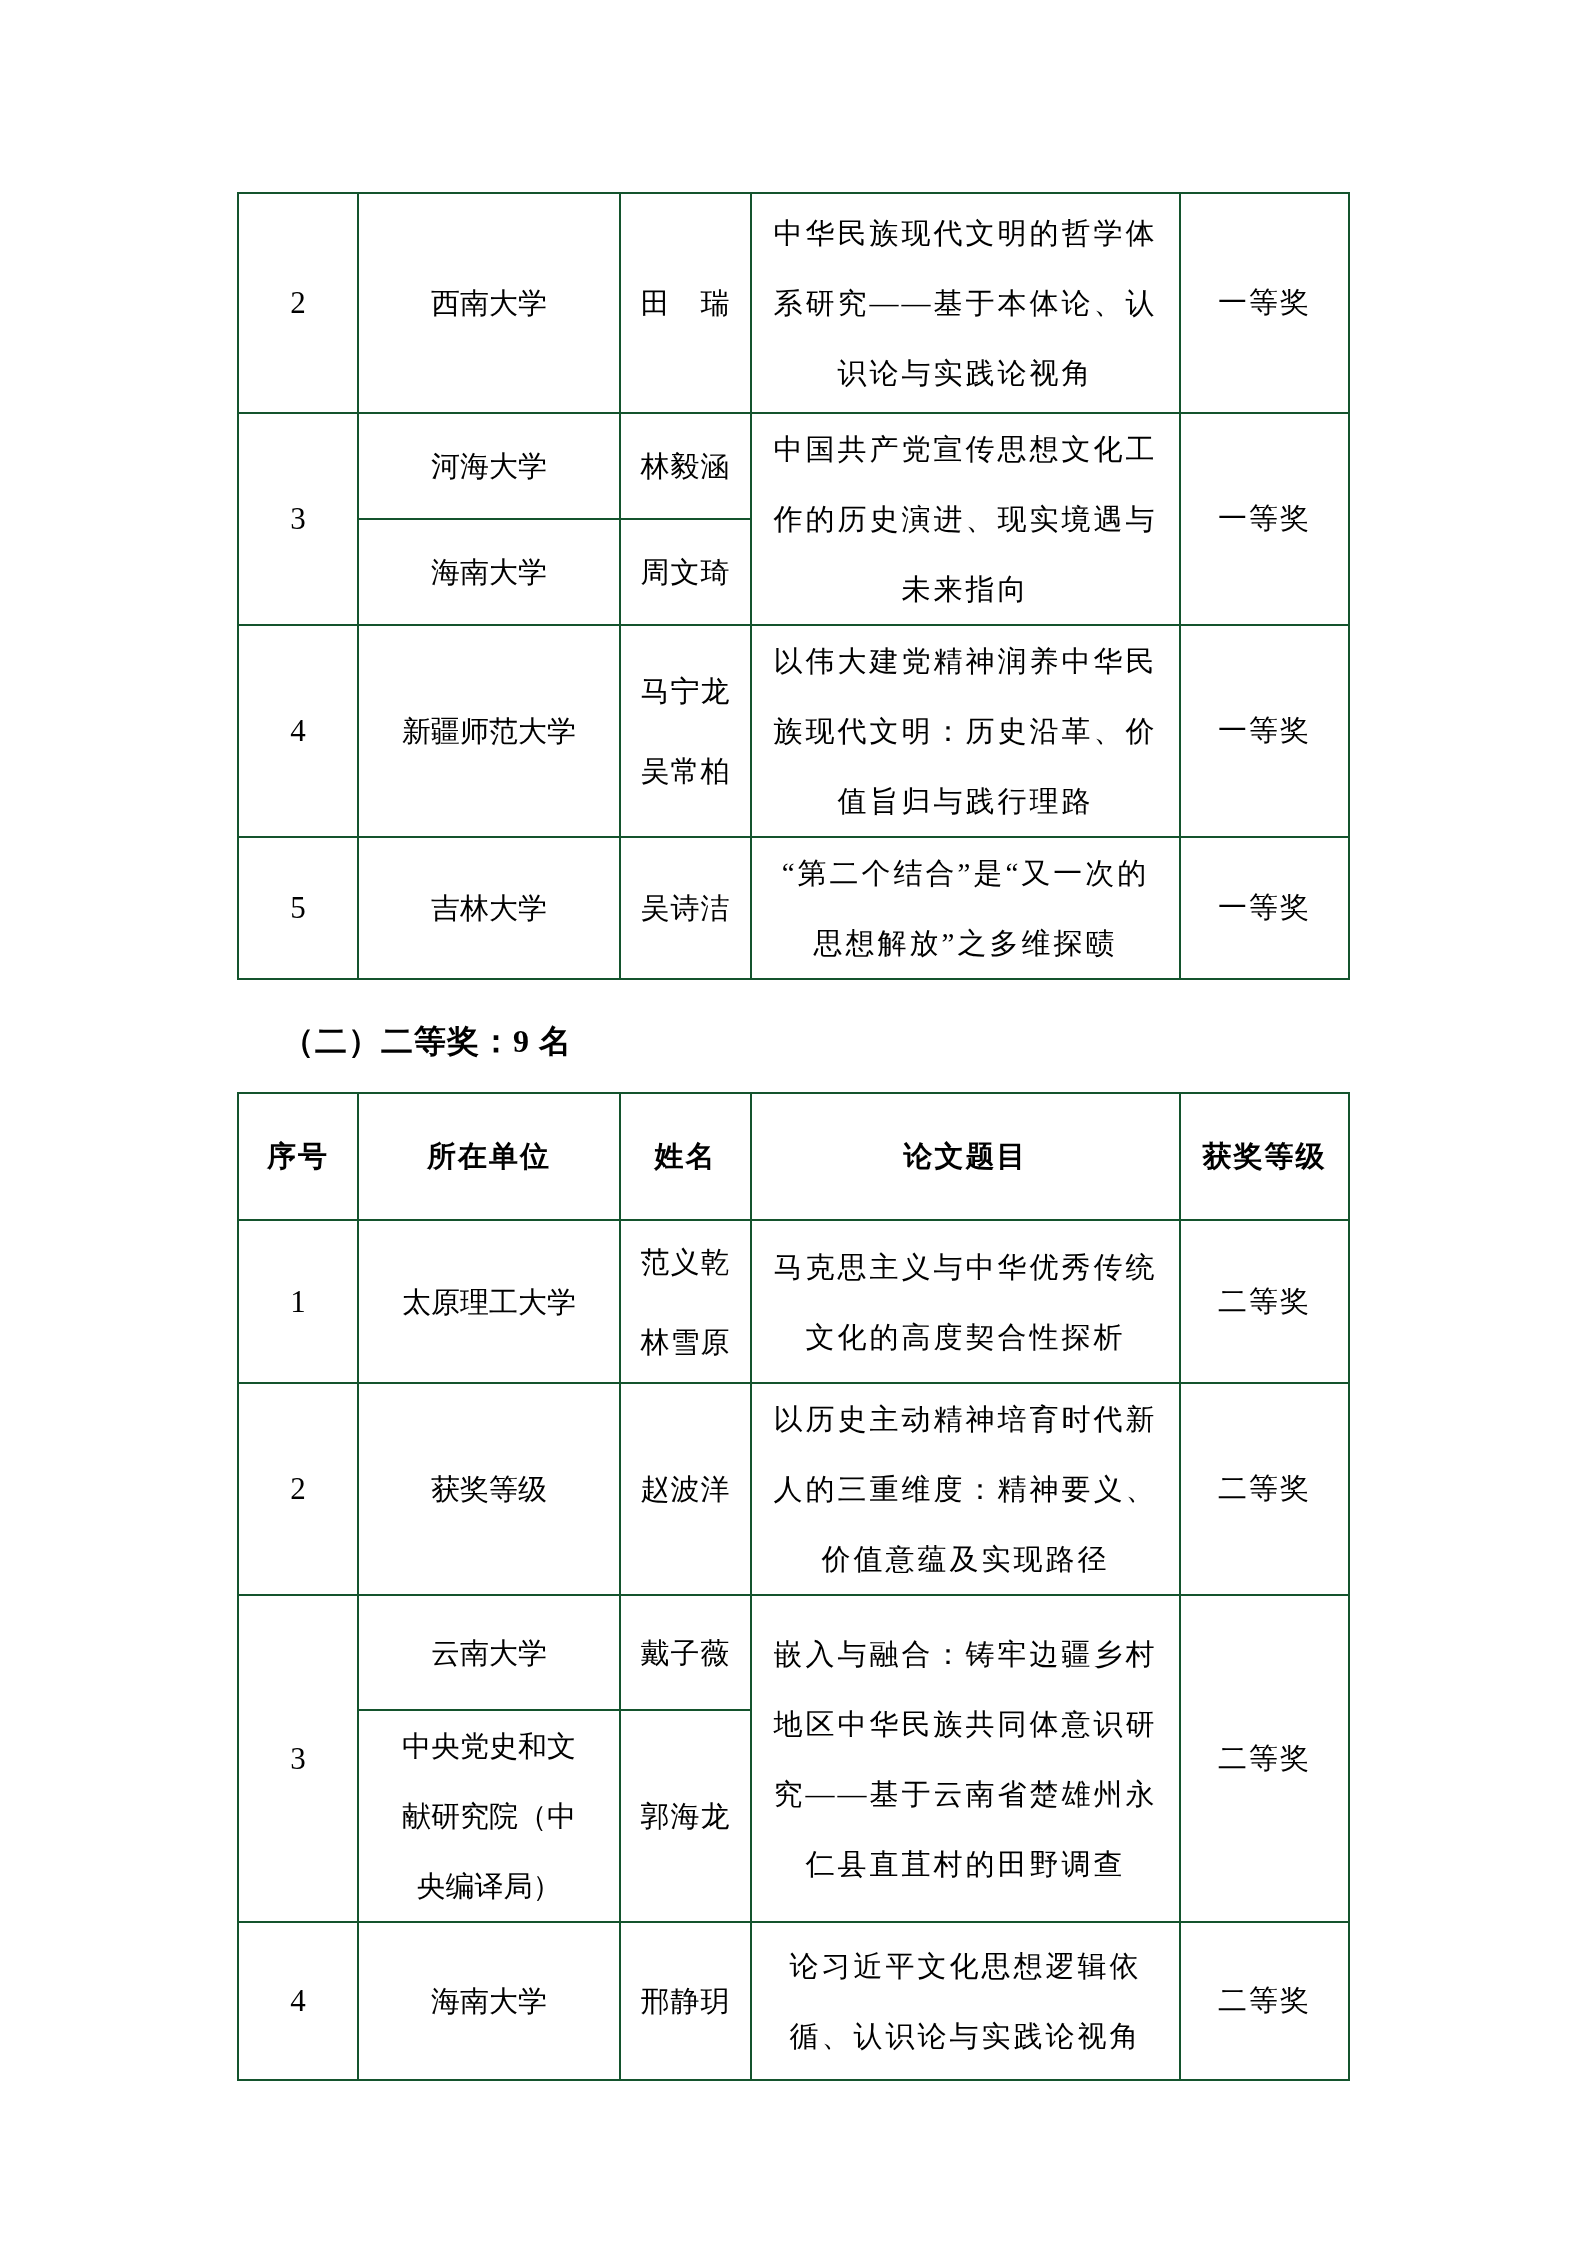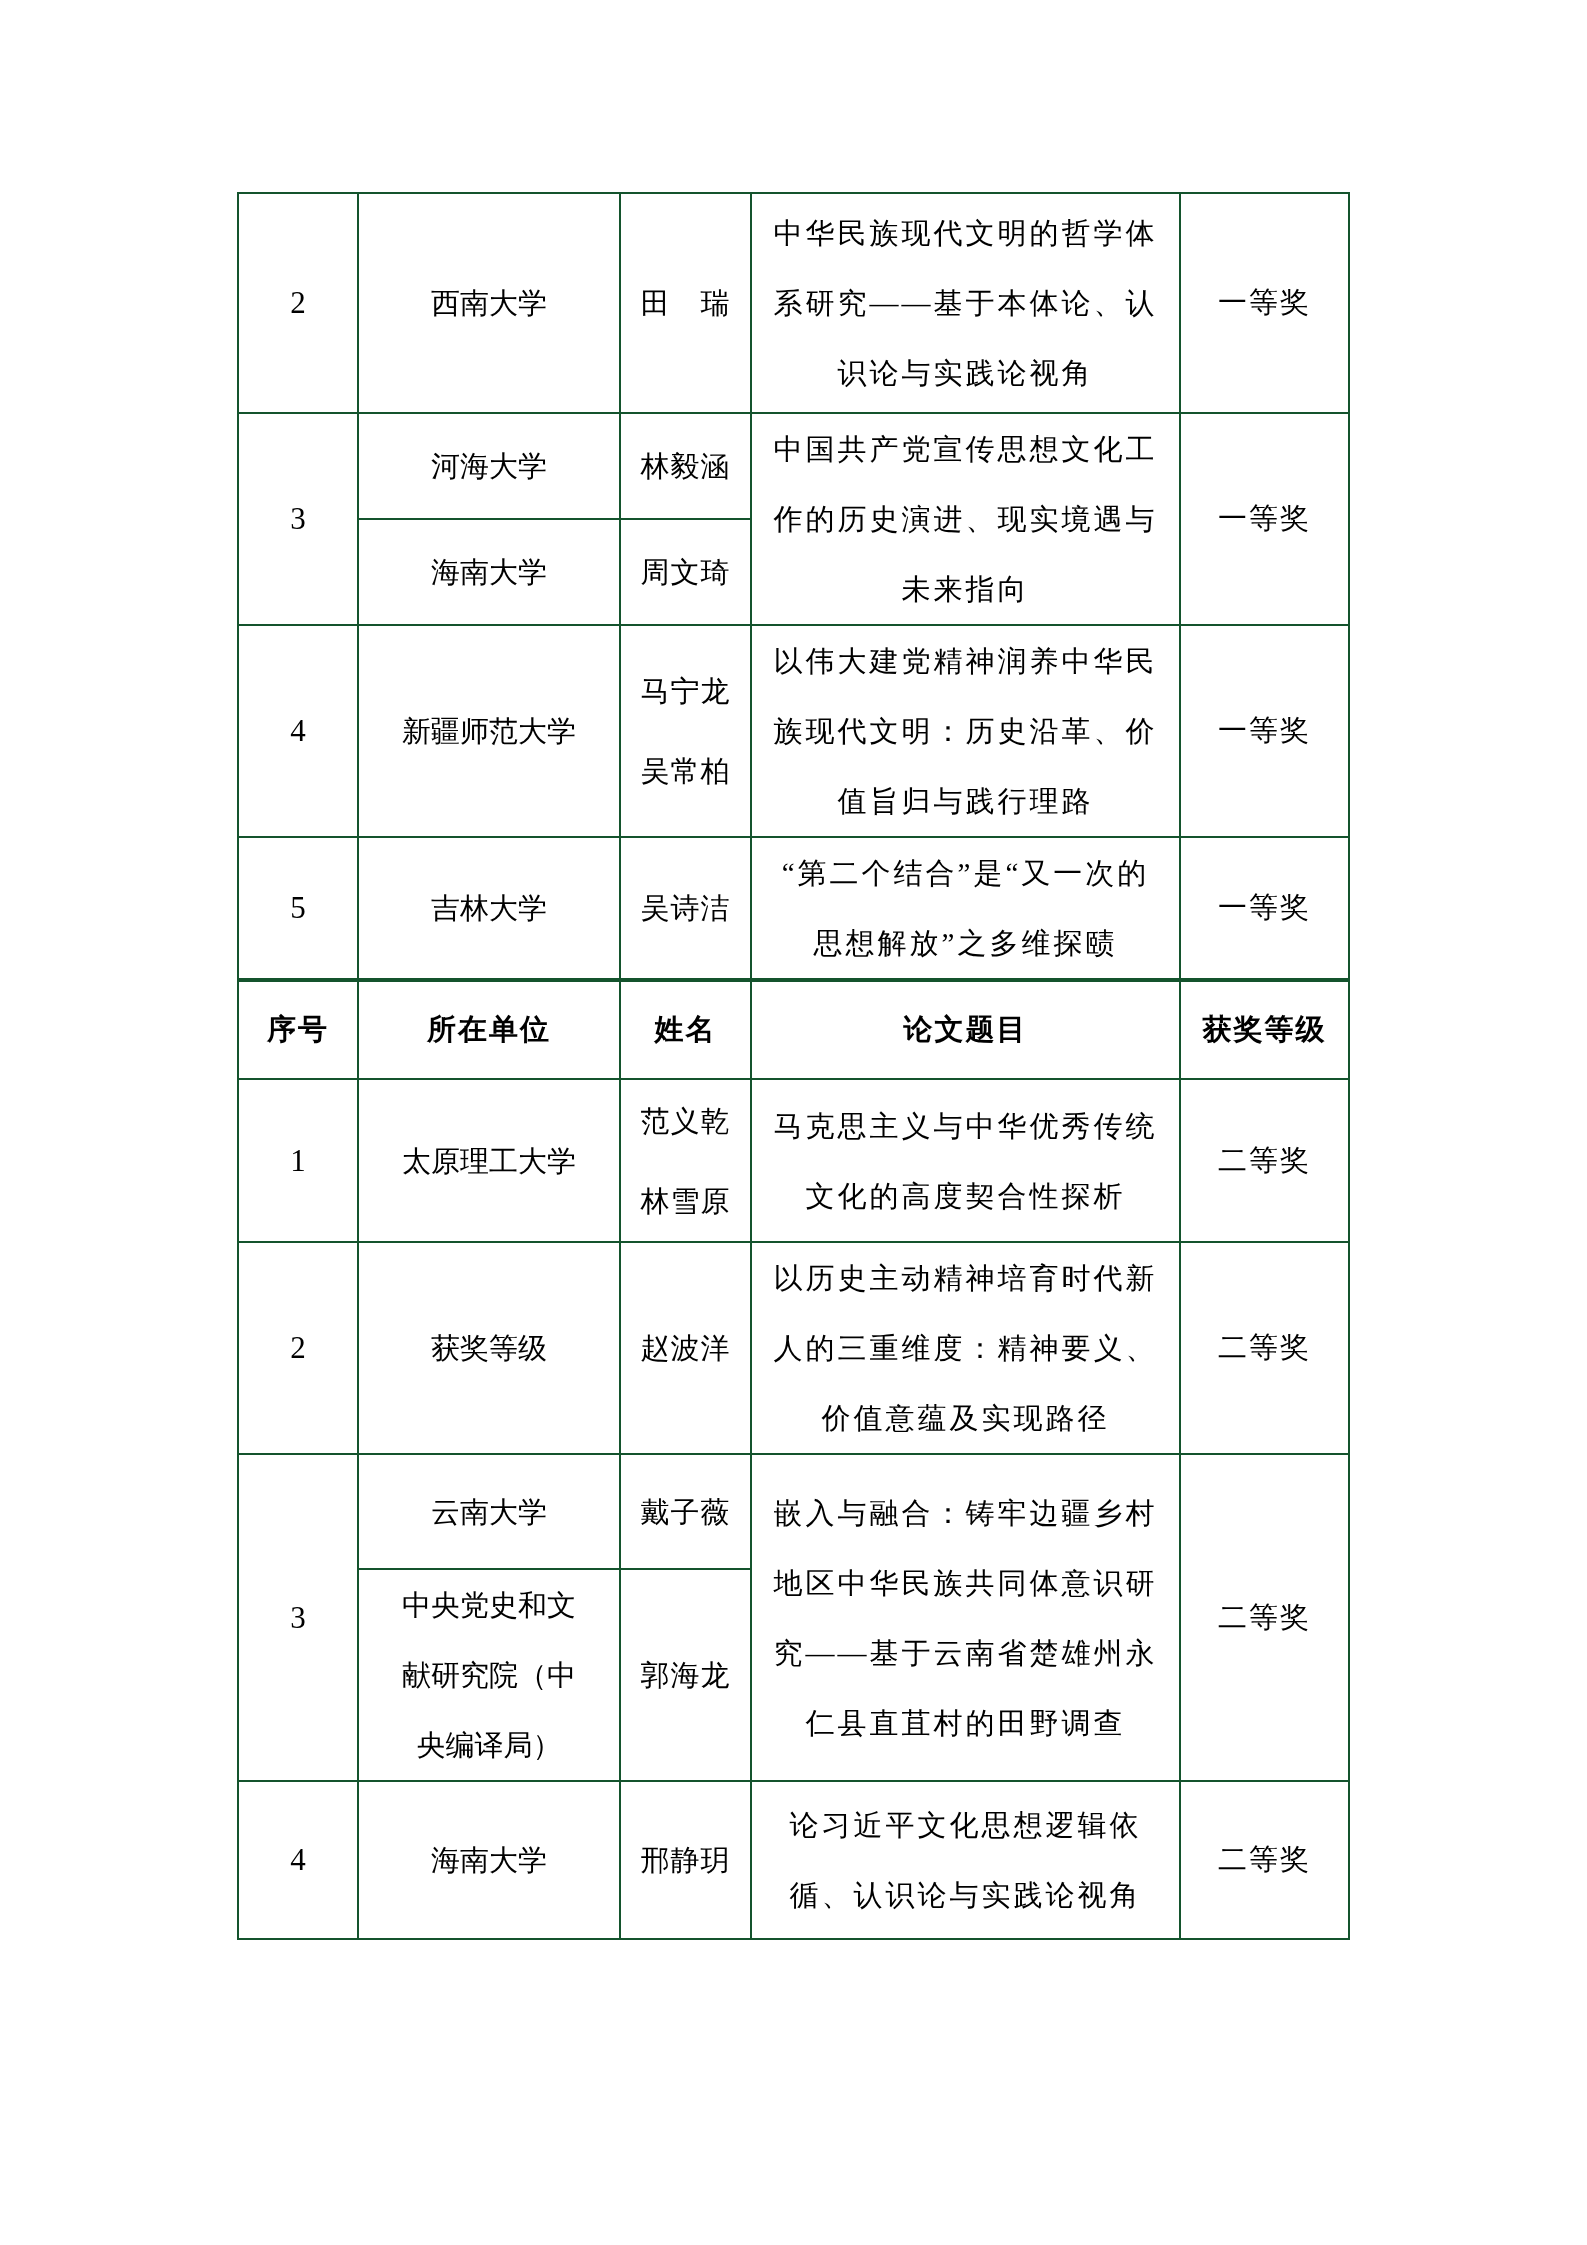--- a/index.html
+++ b/index.html
@@ -29,21 +29,21 @@
     font-weight: normal;
     padding: 0 6px;
     overflow: hidden;
   }
   .tbl th { font-weight: bold; letter-spacing: 2px; }
   td.num   { font-size: 31px; }
   td.org   { padding: 0 40px; line-height: 70px; }
   td.name  { white-space: pre-line; line-height: 80px; letter-spacing: 1px; }
   td.title { padding: 0 14px; line-height: 70px; letter-spacing: 3px; }
   td.award { letter-spacing: 2px; }
-  tr.h122 { height: 98px; margin-top: 37px; }
+  tr.h122 { height: 127px; margin-top: 37px; }
   tr.h220 { height: 220px; }
   tr.h101 { height: 101px; }
   tr.h206 { height: 206px; }
   tr.h140 { height: 140px; }
   tr.h163 { height: 163px; }
   tr.h207 { height: 207px; }
   tr.h115 { height: 115px; }
   tr.h198 { height: 198px; }
   tr.h158 { height: 158px; }
   .heading {
@@ -97,20 +97,21 @@
       <tr class="h140">
         <td class="num">5</td>
         <td class="org">吉林大学</td>
         <td class="name">吴诗洁</td>
         <td class="title">“第二个结合”是“又一次的思想解放”之多维探赜</td>
         <td class="award">一等奖</td>
       </tr>
     </tbody>
   </table>
 
+  <div class="heading">（二）二等奖：9 名</div>
 
   <table class="tbl t2">
     <colgroup>
       <col style="width:120px">
       <col style="width:262px">
       <col style="width:131px">
       <col style="width:429px">
       <col style="width:169px">
     </colgroup>
     <tbody>

